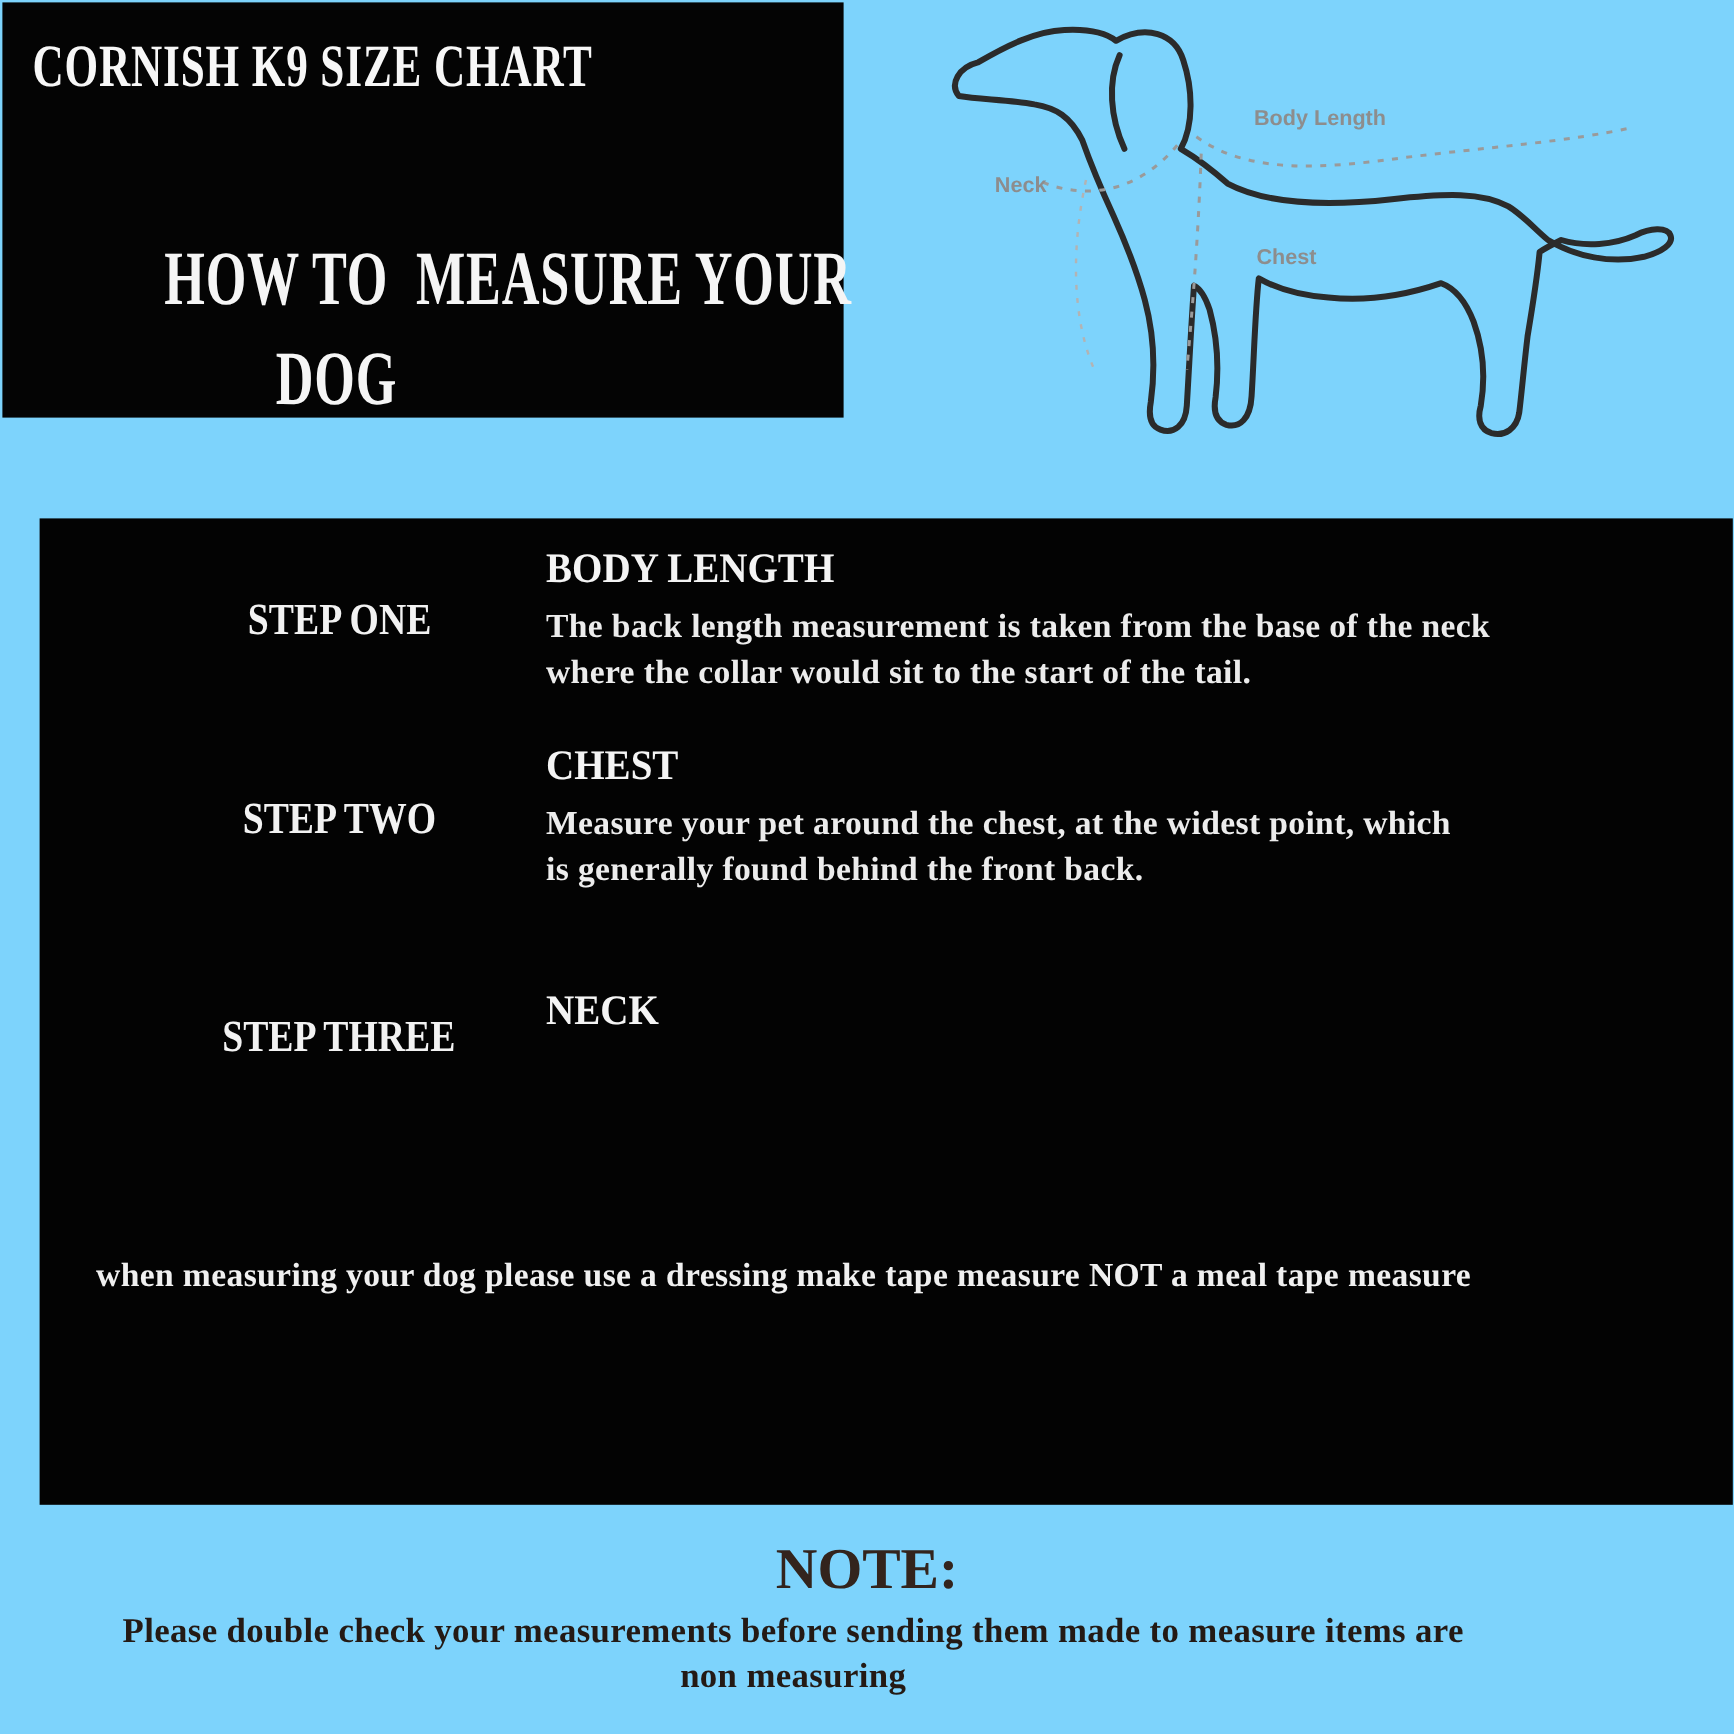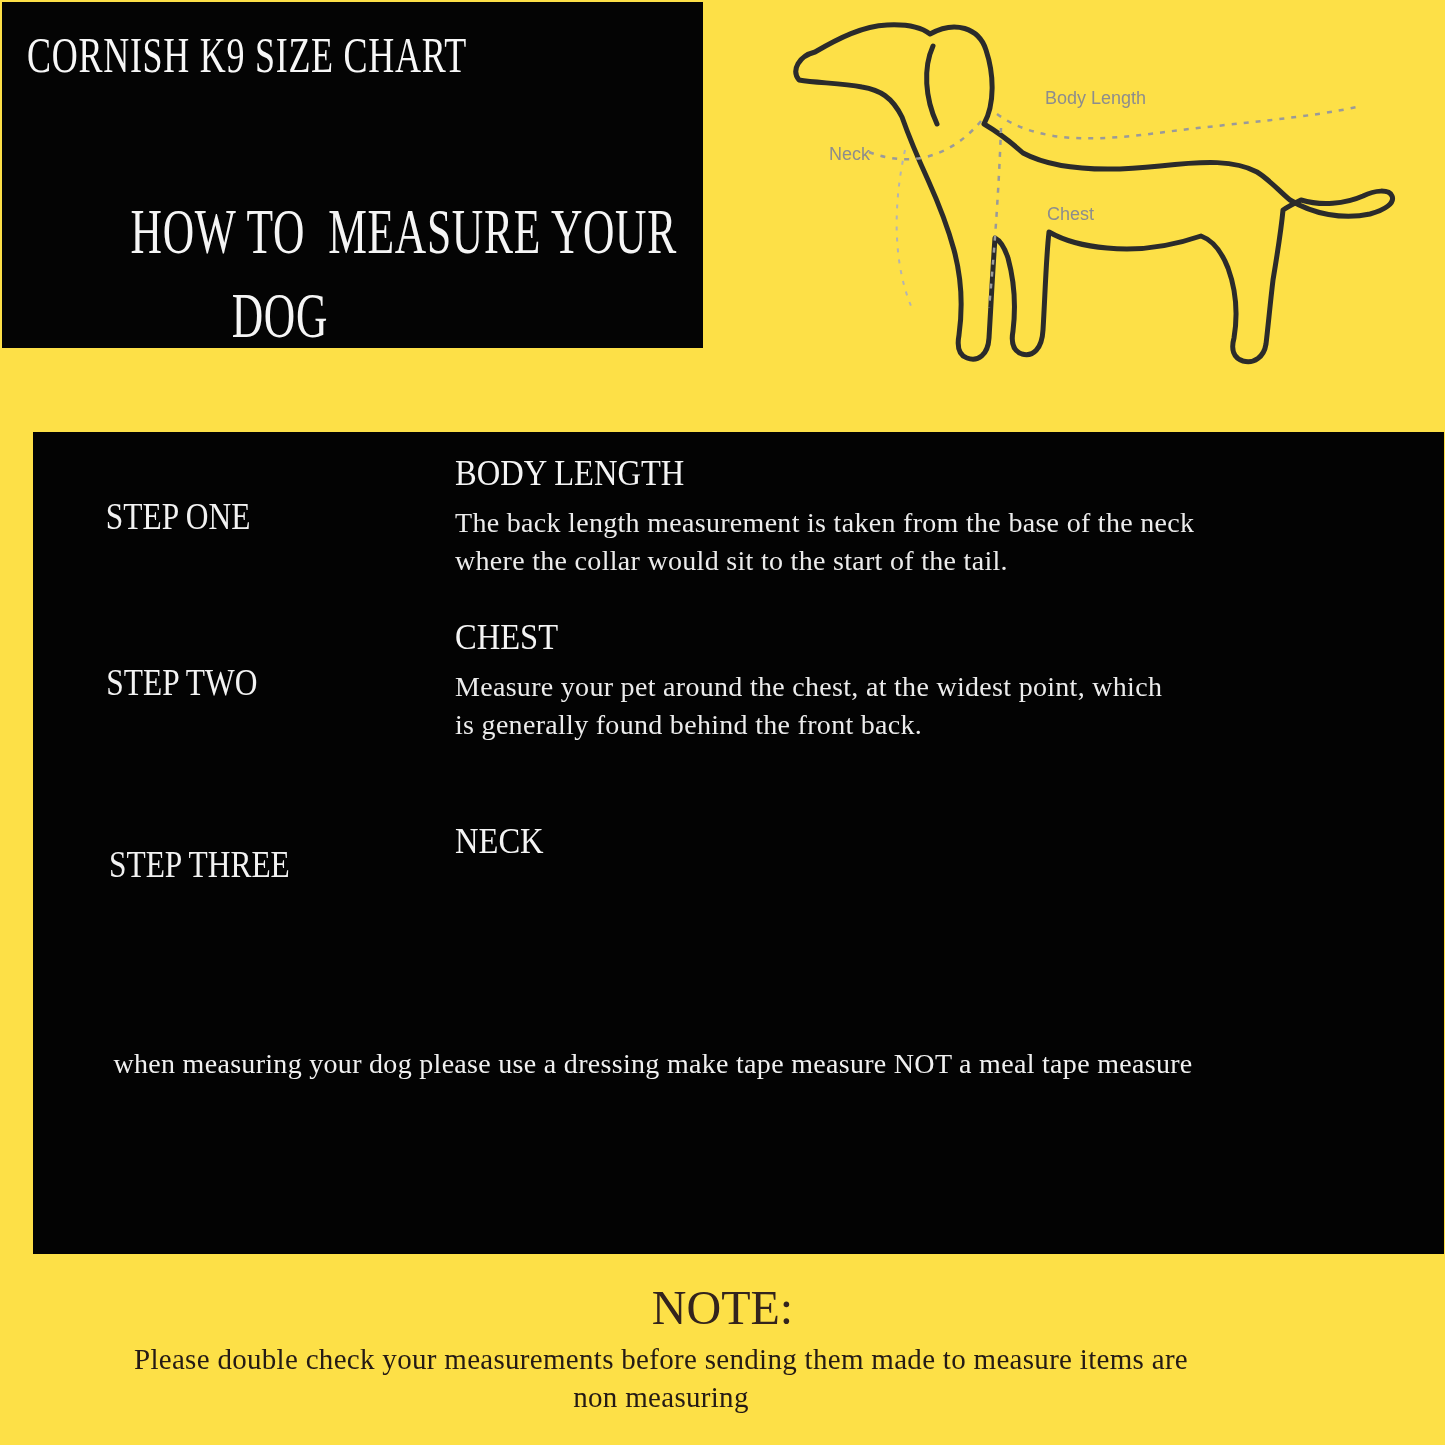--- a/index.html
+++ b/index.html
@@ -1,18 +1,18 @@
 <!DOCTYPE html>
 <html><head>
 <meta charset="utf-8">
 <style>
   html,body{margin:0;padding:0;background:#ffffff;}
   .canvas{
-    position:relative;width:1445px;height:1445px;background:#fde047;
-    font-family:"Liberation Serif", serif;overflow:hidden;
+    position:relative;width:1445px;height:1445px;background:#7dd3fc;
+    font-family:"Liberation Serif", serif;overflow:hidden;font-weight:bold;
   }
   
   .header-panel{
     position:absolute;left:2px;top:2px;width:701px;height:346px;
     background:#040404;
   }
   .page-title{
     position:absolute;left:25px;top:24px;
     font-size:50px;color:#f7f7f7;white-space:pre;
     transform:scaleX(.72);transform-origin:left top;letter-spacing:1px;
@@ -29,21 +29,21 @@
   .subtitle-2{top:277px;}
   
   .dog-diagram{position:absolute;left:765px;top:0;width:680px;height:400px;}
   .diagram-label{font-family:"Liberation Sans", sans-serif;font-size:18px;fill:#8d8d8d;}
   
   .steps-panel{
     position:absolute;left:33px;top:432px;width:1411px;height:822px;
     background:#030303;color:#f0f0f0;
   }
   .step-label{
-    position:absolute;left:60px;width:345px;
+    position:absolute;left:77px;width:345px;text-align:center;
     font-size:37px;color:#f2f2f2;
   }
   .step-label > span{display:inline-block;transform:scaleX(.85);transform-origin:center top;white-space:pre;}
   .step-one-label{top:63px;}
   .step-two-label{top:229px;}
   .step-three-label{top:411px;}
   .measure-heading{
     position:absolute;left:422px;
     font-size:35px;color:#f4f4f4;
   }

